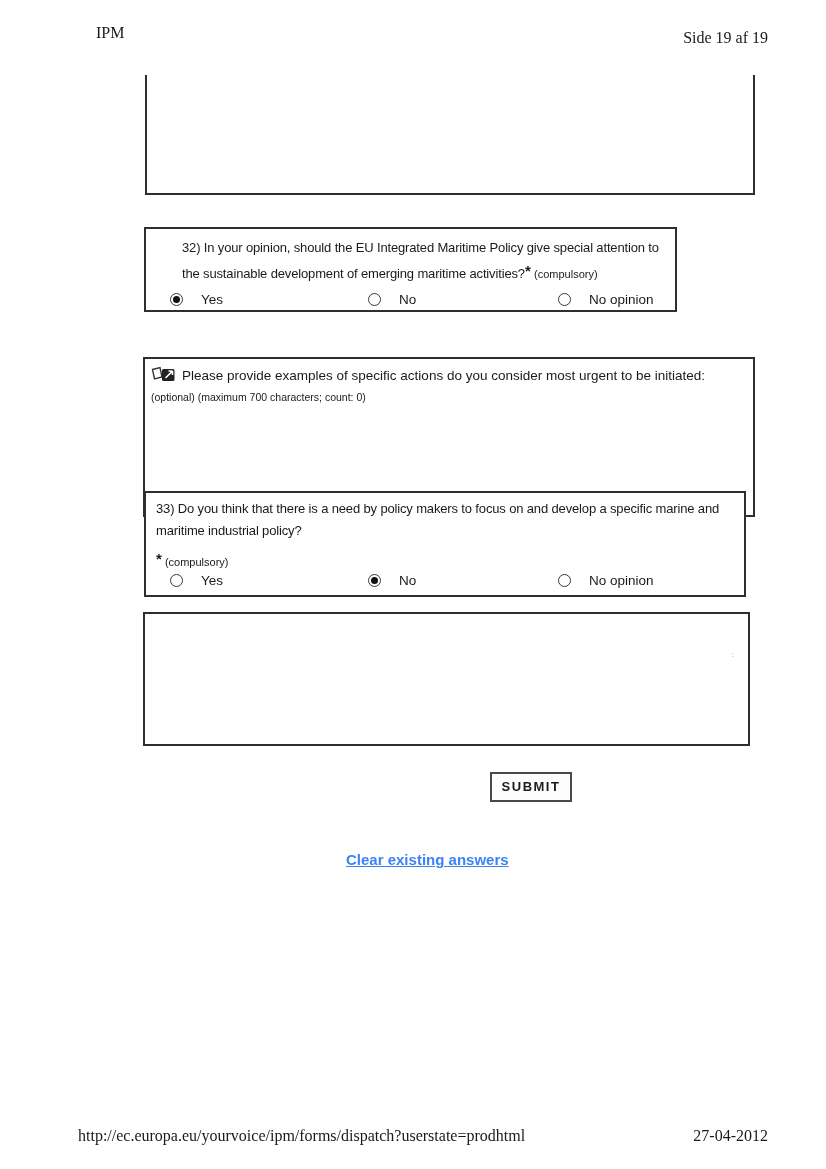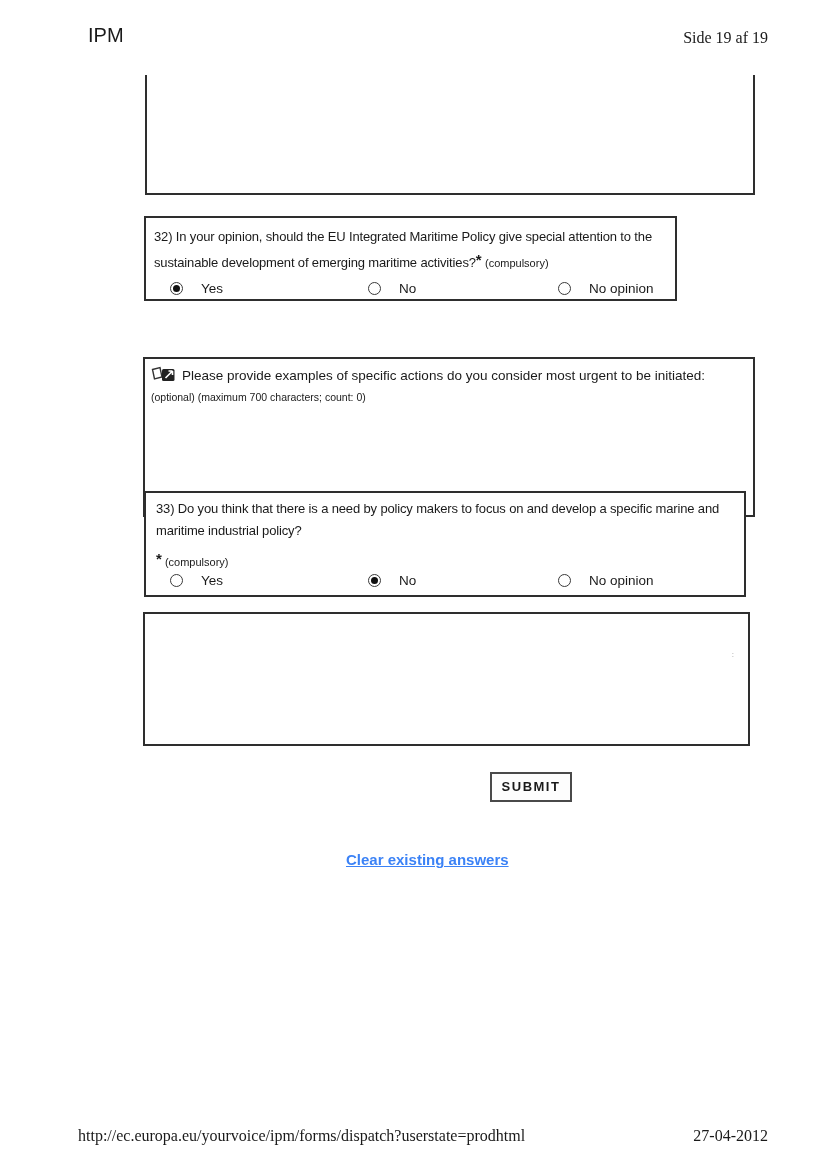--- a/index.html
+++ b/index.html
@@ -6,21 +6,21 @@
   .page{
     position:relative;
     width:826px;height:1169px;
     background:#ffffff;
     font-family:"Liberation Sans", sans-serif;
     color:#1a1a1a;
     overflow:hidden;
     margin:0 auto;
   }
   
-  .hdr-left{position:absolute;left:88px;top:24px;font-family:Liberation Sans, sans-serif;font-size:20px;}
+  .hdr-left{position:absolute;left:96px;top:24px;font-family:Liberation Serif, serif;font-size:16px;}
   .hdr-right{position:absolute;right:58px;top:29px;font-family:"Liberation Serif",serif;font-size:16px;}
   .ftr-url{position:absolute;left:78px;top:1127px;font-family:"Liberation Serif",serif;font-size:16px;}
   .ftr-date{position:absolute;right:58px;top:1127px;font-family:"Liberation Serif",serif;font-size:16px;}
 
   
   .blk{position:absolute;border:2px solid #2e2e2e;background:#fff;box-sizing:border-box;}
   .blk-topcut{border-top:none;}
 
   .q-text{margin:0;padding:7px 8px 0 8px;font-size:13px;line-height:23px;letter-spacing:-0.15px;}
   .req-star{font-weight:bold;font-size:15px;vertical-align:2px;}
@@ -55,21 +55,21 @@
 
 <div class="page">
 
   <div class="hdr-left">IPM</div>
   <div class="hdr-right">Side 19 af 19</div>
 
   <div class="blk blk-topcut" style="left:145px;top:75px;width:610px;height:120px;">
     <span></span>
   </div>
 
-  <div class="blk" style="left:144px;top:216px;width:533px;height:85px;">
+  <div class="blk" style="left:144px;top:227px;width:533px;height:85px;padding-left:28px;">
     <p class="q-text"><span>32) In your opinion, should the EU Integrated Maritime Policy give special attention to the sustainable development of emerging maritime activities?</span><span class="req-star">*</span>
       <span class="req-note">(compulsory)</span>
     </p>
     <div class="opt-row" style="top:63px;">
       <div class="opt" style="left:24px;">
         <span class="radio selected"></span>
         <span class="opt-label">Yes</span>
       </div>
       <div class="opt" style="left:222px;">
         <span class="radio"></span>

